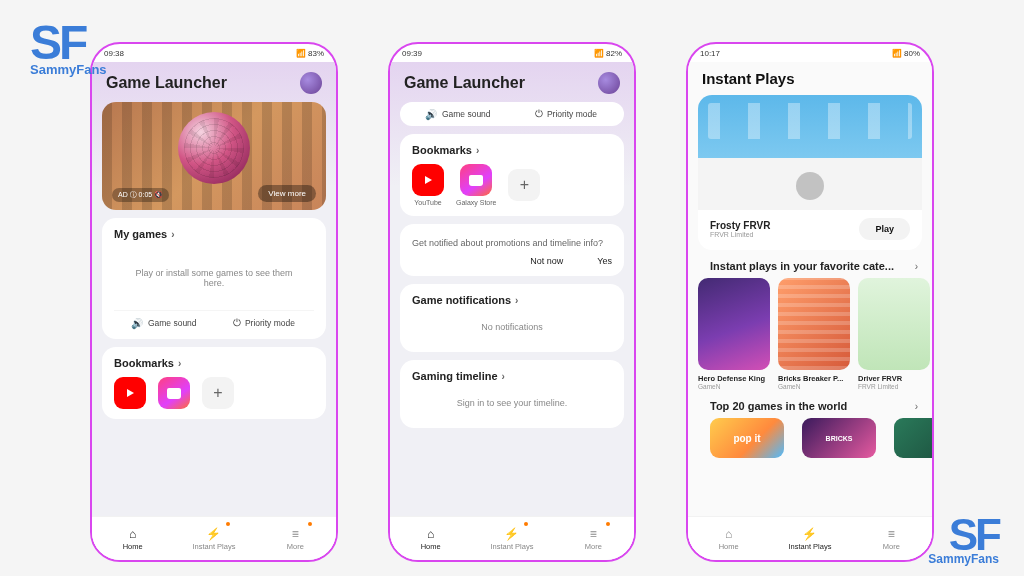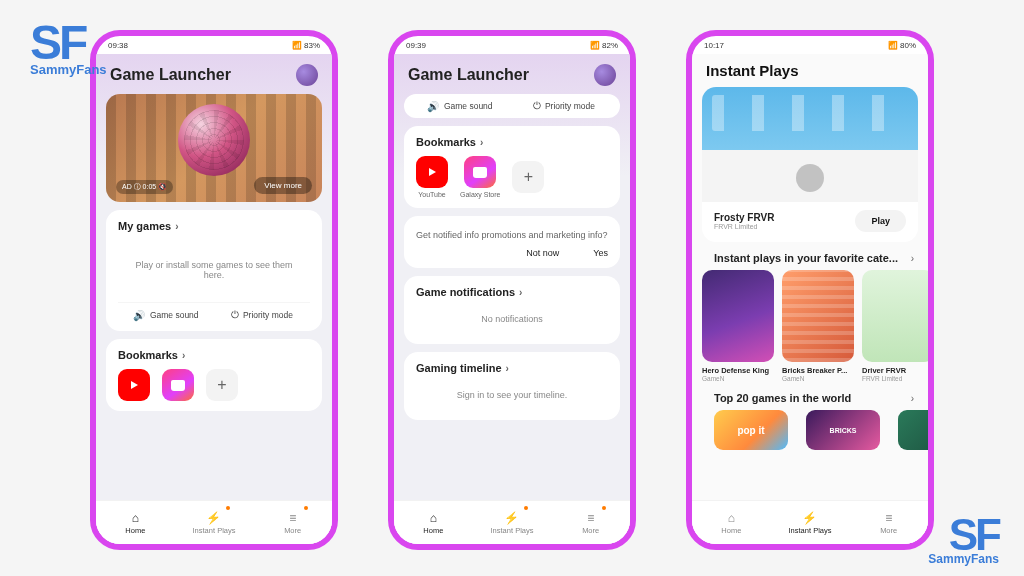--- a/index.html
+++ b/index.html
@@ -6,21 +6,21 @@
   body { background: #f5f5f5; width: 1024px; height: 576px; position: relative; overflow: hidden; }
   
   .watermark-tl { position: absolute; top: 15px; left: 30px; color: #3b7dd8; z-index: 10; }
   .watermark-tl .sf { font-size: 48px; font-weight: 900; letter-spacing: -3px; }
   .watermark-tl .tag { font-size: 13px; font-weight: 600; margin-top: -8px; }
   .watermark-br { position: absolute; bottom: 10px; right: 25px; color: #3b7dd8; text-align: right; z-index: 10; }
   .watermark-br .sf { font-size: 44px; font-weight: 900; letter-spacing: -3px; }
   .watermark-br .tag { font-size: 12px; font-weight: 600; margin-top: -8px; }
   
   .phones { display: flex; justify-content: center; gap: 50px; padding-top: 30px; height: 100%; }
-  .phone { width: 248px; height: 520px; border: 6px solid #d946ef; border-radius: 30px; overflow: hidden; background: #fff; position: relative; display: flex; flex-direction: column; }
+  .phone { width: 248px; height: 520px; border: 2px solid #d946ef; border-radius: 30px; overflow: hidden; background: #fff; position: relative; display: flex; flex-direction: column; margin-top: 12px; }
   
   .statusbar { font-size: 8px; padding: 4px 12px; display: flex; justify-content: space-between; align-items: center; color: #333; height: 18px; }
   .statusbar .sright { display: flex; align-items: center; gap: 2px; }
   
   .screen { flex: 1; overflow: hidden; display: flex; flex-direction: column; }
   .bg-grad { background: linear-gradient(180deg, #e4d4f0 0%, #f0f0f5 25%, #f0f0f5 100%); }
   
   .header { display: flex; justify-content: space-between; align-items: center; padding: 10px 14px 8px; }
   .header h1 { font-size: 16px; font-weight: 700; color: #222; text-align: right; }
   .avatar { width: 22px; height: 22px; border-radius: 50%; background: radial-gradient(circle at 35% 35%, #a78be0, #6b4296); }
@@ -211,21 +211,21 @@
             <div class="bk-item">
                 <div class="bk-icon bk-gs"></div>
                 <span class="bk-label">Galaxy Store</span>
               </div>
             <div class="bk-item">
                 <div class="bk-icon bk-add">+</div>
               </div>
           </div>
         </div>
         <div class="card">
-          <div class="prompt">Get notified info promotions and marketing info?</div>
+          <div class="prompt">Get notified about promotions and timeline info?</div>
           <div class="prompt-btns">
             <span>Not now</span>
             <span>Yes</span>
           </div>
         </div>
         <div class="card">
           <div class="card-header">
             <span>Game notifications</span>
             <span class="chev">›</span>
           </div>

